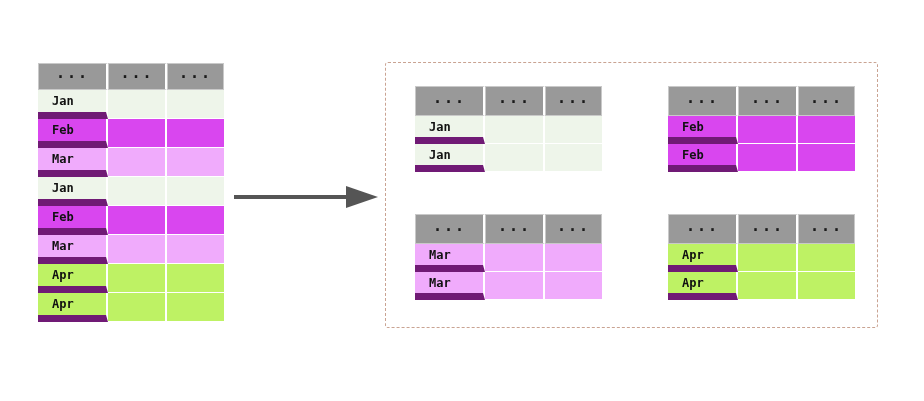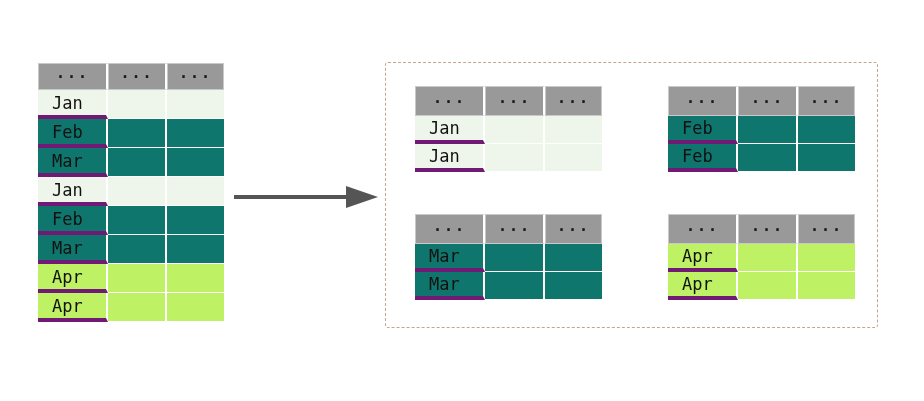--- a/index.html
+++ b/index.html
@@ -40,39 +40,39 @@
     letter-spacing: 2px;
     line-height: 1;
     padding-bottom: 6px !important;
     box-sizing: border-box;
   }
   .hdr-cell.last { border-right: 1px solid #c9c9c9; }
 
   .lbl-cell {
     text-align: left;
     padding-left: 14px !important;
-    font-size: 17px;
-    font-weight: 400;
+    font-size: 12px;
+    font-weight: 700;
     color: #111111;
     letter-spacing: 0px;
     box-sizing: border-box;
     border-right: 2px solid #ffffff;
-    border-bottom: 4px solid #701a75;
+    border-bottom: 7px solid #701a75;
   }
   .val-cell {
     box-sizing: border-box;
     border-right: 2px solid #ffffff;
     border-bottom: 1px solid #ffffff;
   }
   .val-cell.last { border-right: 0; }
 
   
   .m-jan { background: #eef5ea; }
-  .m-feb { background: #0f766e; }
-  .m-mar { background: #0f766e; }
+  .m-feb { background: #d946ef; }
+  .m-mar { background: #f0abfc; }
   .m-apr { background: #bef264; }
 
   
   #source-table { left: 38px; top: 63px; width: 186px; }
   #source-table col.c1 { width: 70px; }
   #source-table col.c2 { width: 59px; }
   #source-table col.c3 { width: 57px; }
   #source-table .hdr-cell { height: 27px; }
   #source-table .lbl-cell,
   #source-table .val-cell { height: 29px; }

